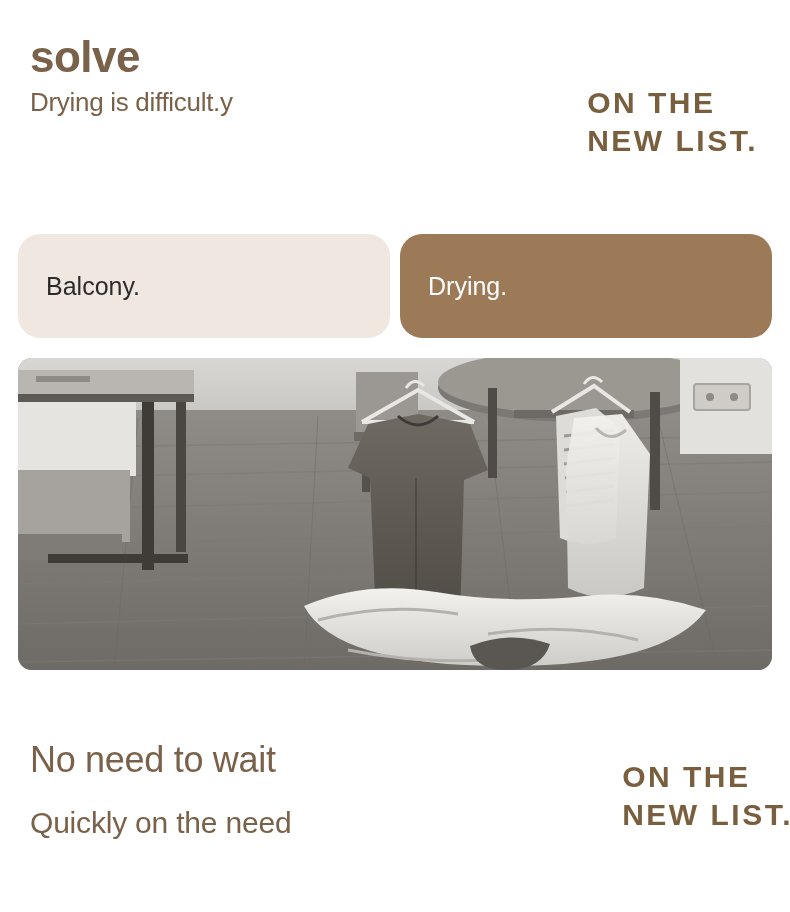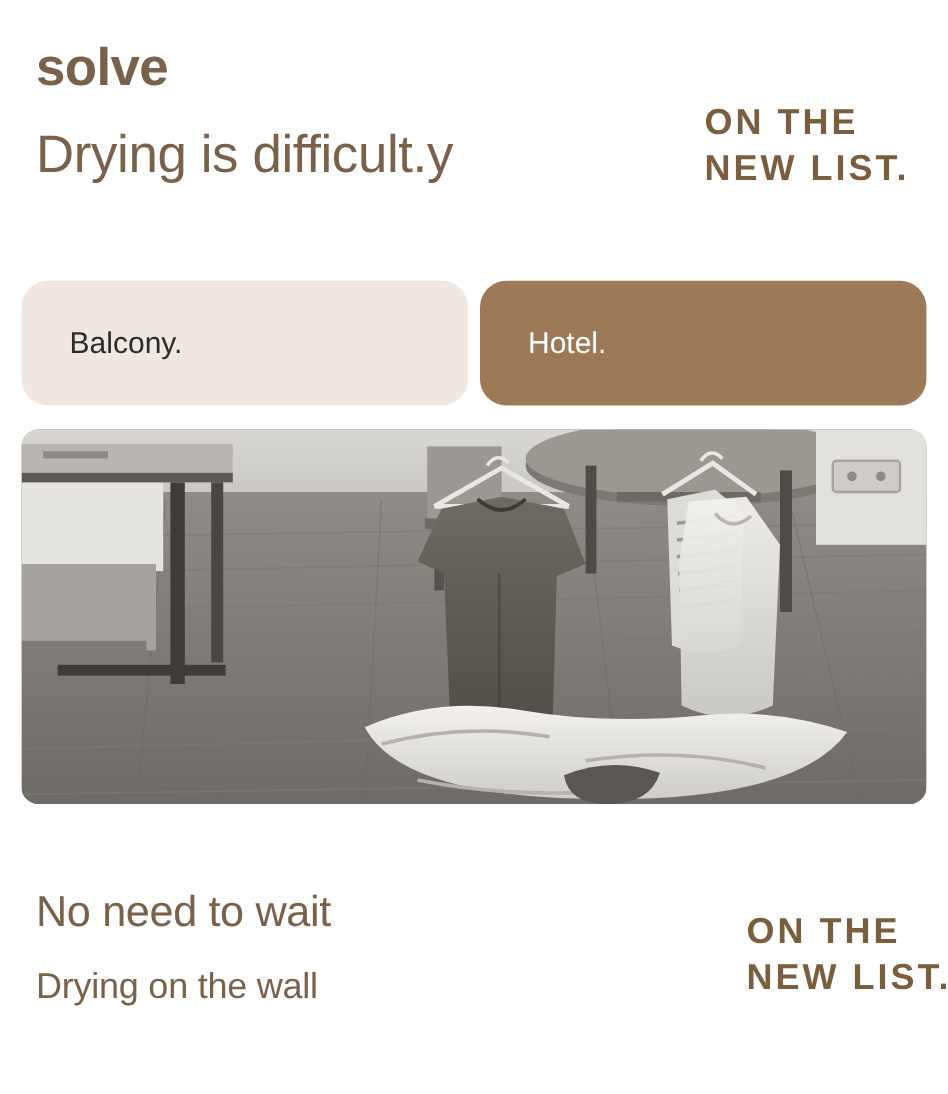--- a/index.html
+++ b/index.html
@@ -37,22 +37,22 @@
     width: 480px;
   }
   .headline-main {
     font-size: 44px;
     font-weight: 700;
     color: #7a6149;
     line-height: 1.05;
     letter-spacing: -0.5px;
   }
   .headline-sub {
-    margin-top: 24px;
-    font-size: 44px;
+    margin-top: 8px;
+    font-size: 26px;
     font-weight: 400;
     color: #7a6149;
     line-height: 1.15;
     letter-spacing: -0.3px;
   }
   .headline-right {
     position: absolute;
     right: 32px;
     top: 50px;
     text-align: left;
@@ -72,21 +72,21 @@
     width: 754px;
     height: 104px;
     display: flex;
     gap: 10px;
   }
   .chip {
     flex: 1 1 0;
     border-radius: 22px;
     display: flex;
     align-items: center;
-    padding-left: 40px;
+    padding-left: 28px;
     box-sizing: border-box;
     font-size: 25px;
     font-weight: 400;
   }
   .chip-1 { background: #efe7e0; color: #2b2b2b; }
   .chip-2 { background: #cdb59c; color: #2b2b2b; font-size: 23px; }
   .chip-3 { background: #9c7a57; color: #ffffff; }
 
   
   .photo {
@@ -157,21 +157,21 @@
       <span>ON THE</span>
       <span class="l2">NEW LIST.</span>
     </div>
   </div>
 
   <div class="chips">
     <div class="chip chip-1">
       <span>Balcony.</span>
     </div>
     <div class="chip chip-3">
-      <span>Hotel.</span>
+      <span>Drying.</span>
     </div>
   </div>
 
   <div class="photo">
     <svg viewBox="0 0 754 312" preserveAspectRatio="none">
       <defs>
         <linearGradient id="floorG" x1="0" y1="0" x2="0" y2="1">
           <stop offset="0%" stop-color="#8f8c87"></stop>
           <stop offset="100%" stop-color="#6e6b66"></stop>
         </linearGradient>
@@ -267,21 +267,21 @@
 
       <path d="M452 288 q40 -16 80 -2 q-8 26 -44 26 q-32 0 -36 -24 Z" fill="#5a5752"></path>
 
       <rect x="0" y="0" width="754" height="312" fill="none"></rect>
     </svg>
   </div>
 
   <div class="footer">
     <div class="footer-left">
       <div class="footer-main">No need to wait</div>
-      <div class="footer-sub">Drying on the wall</div>
+      <div class="footer-sub">Quickly on the need</div>
     </div>
     <div class="footer-right">
       <span>ON THE</span>
       <span class="l2">NEW LIST.</span>
     </div>
   </div>
 
 </div>
 
 </body></html>

